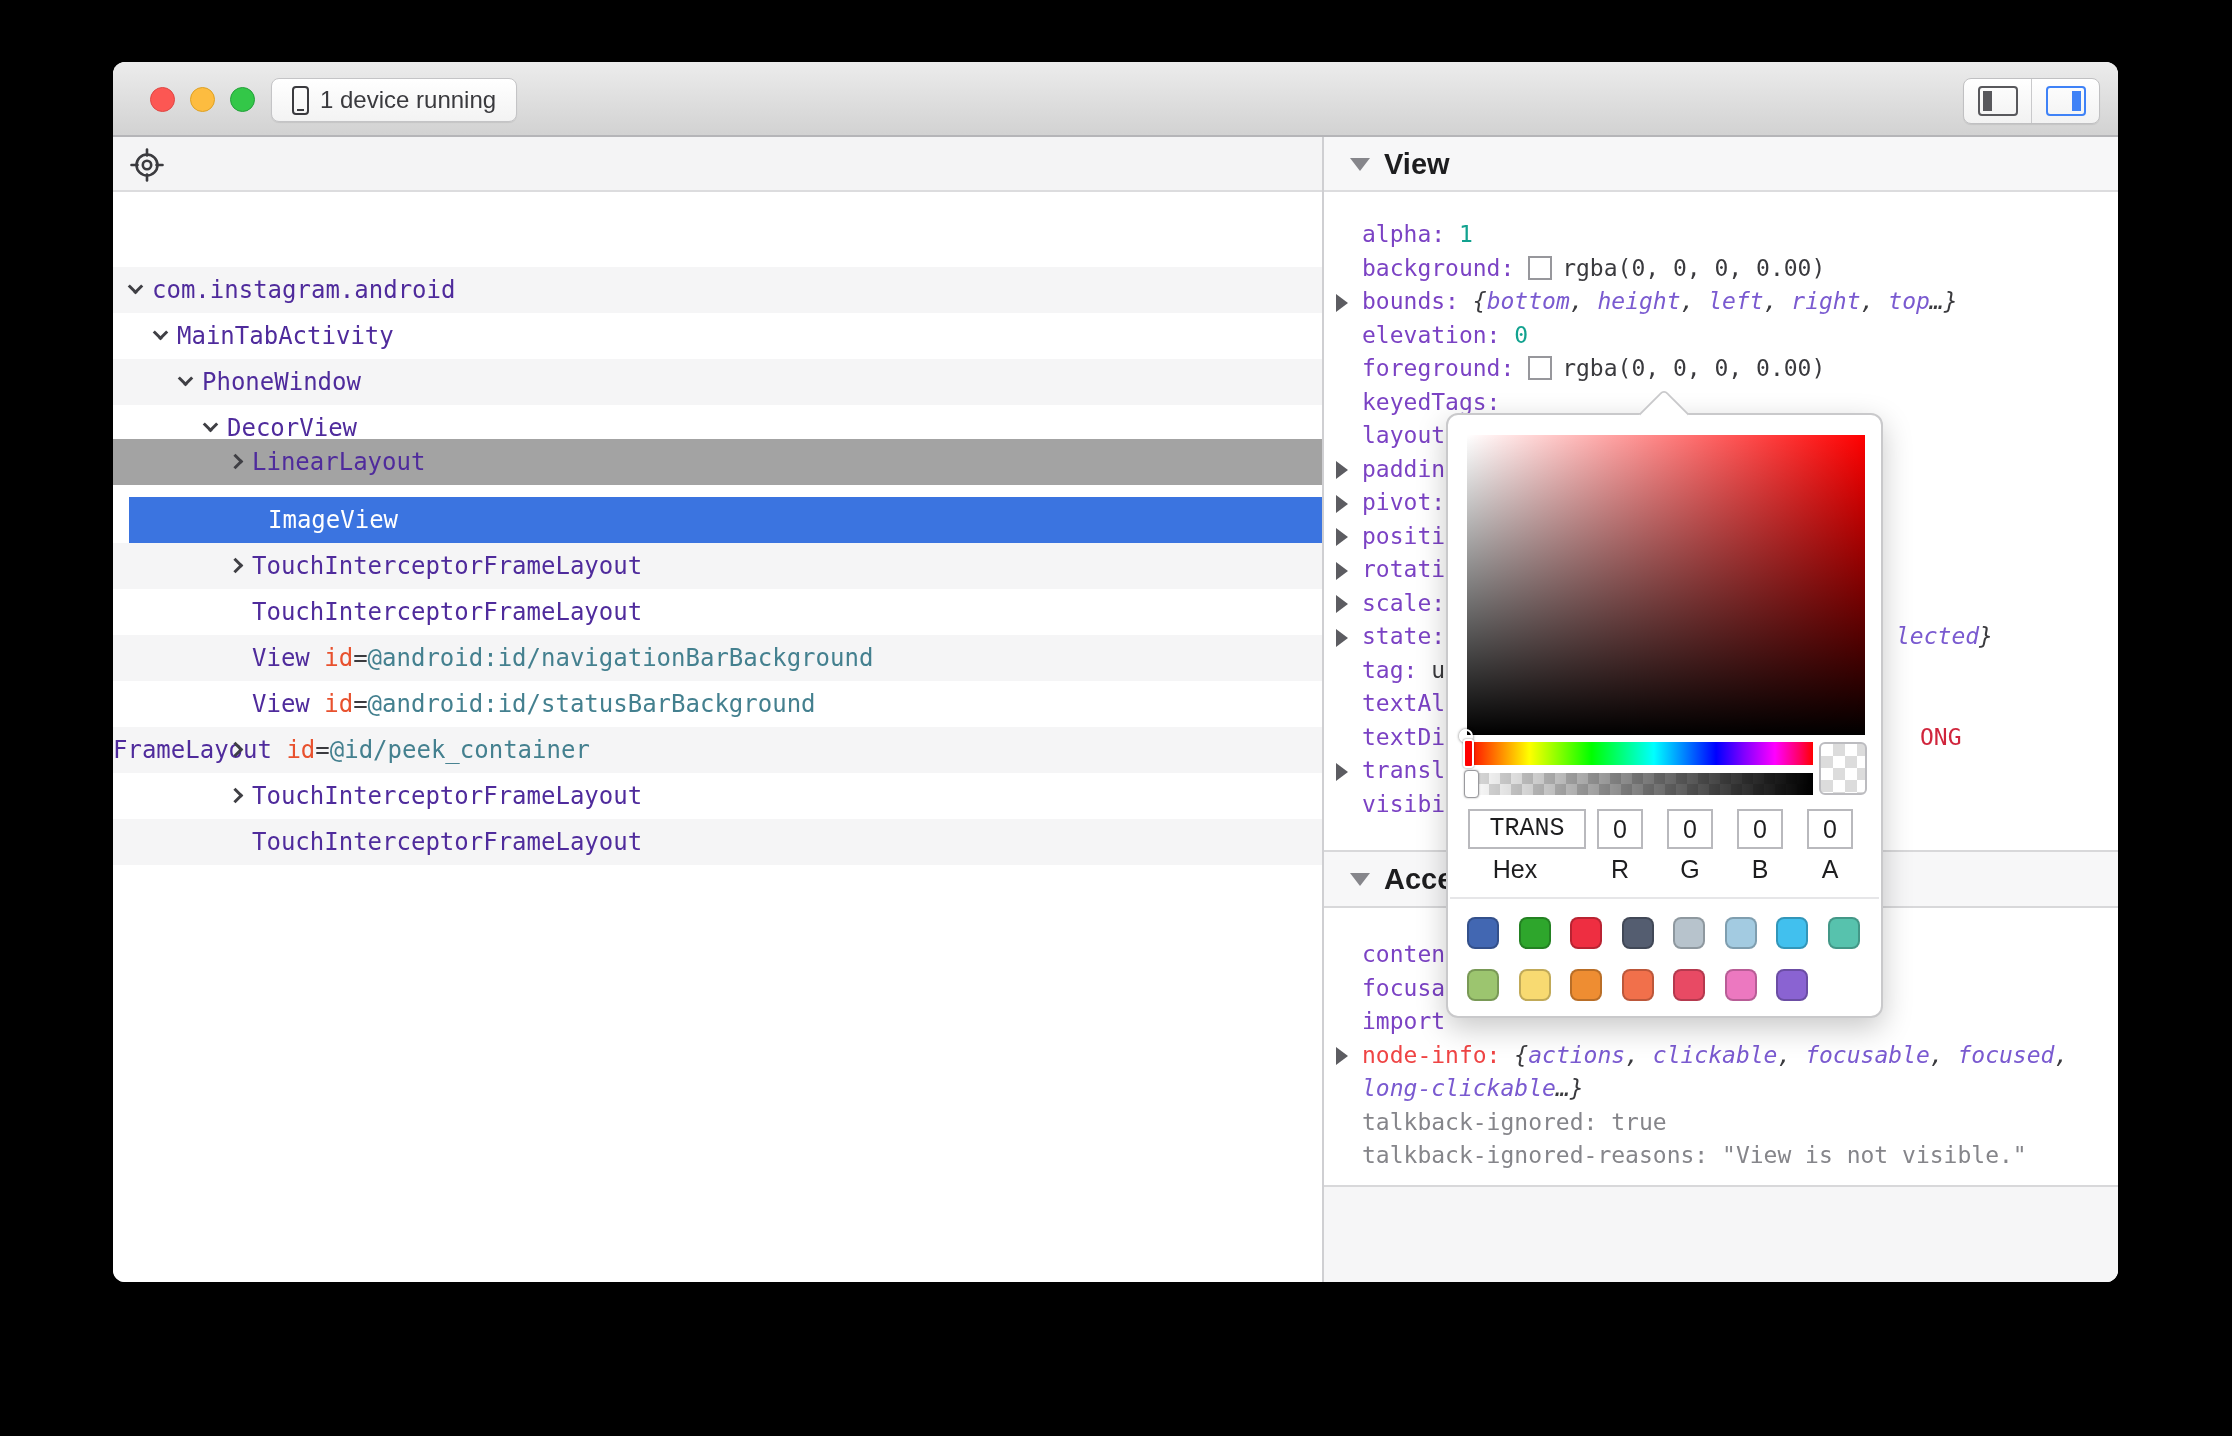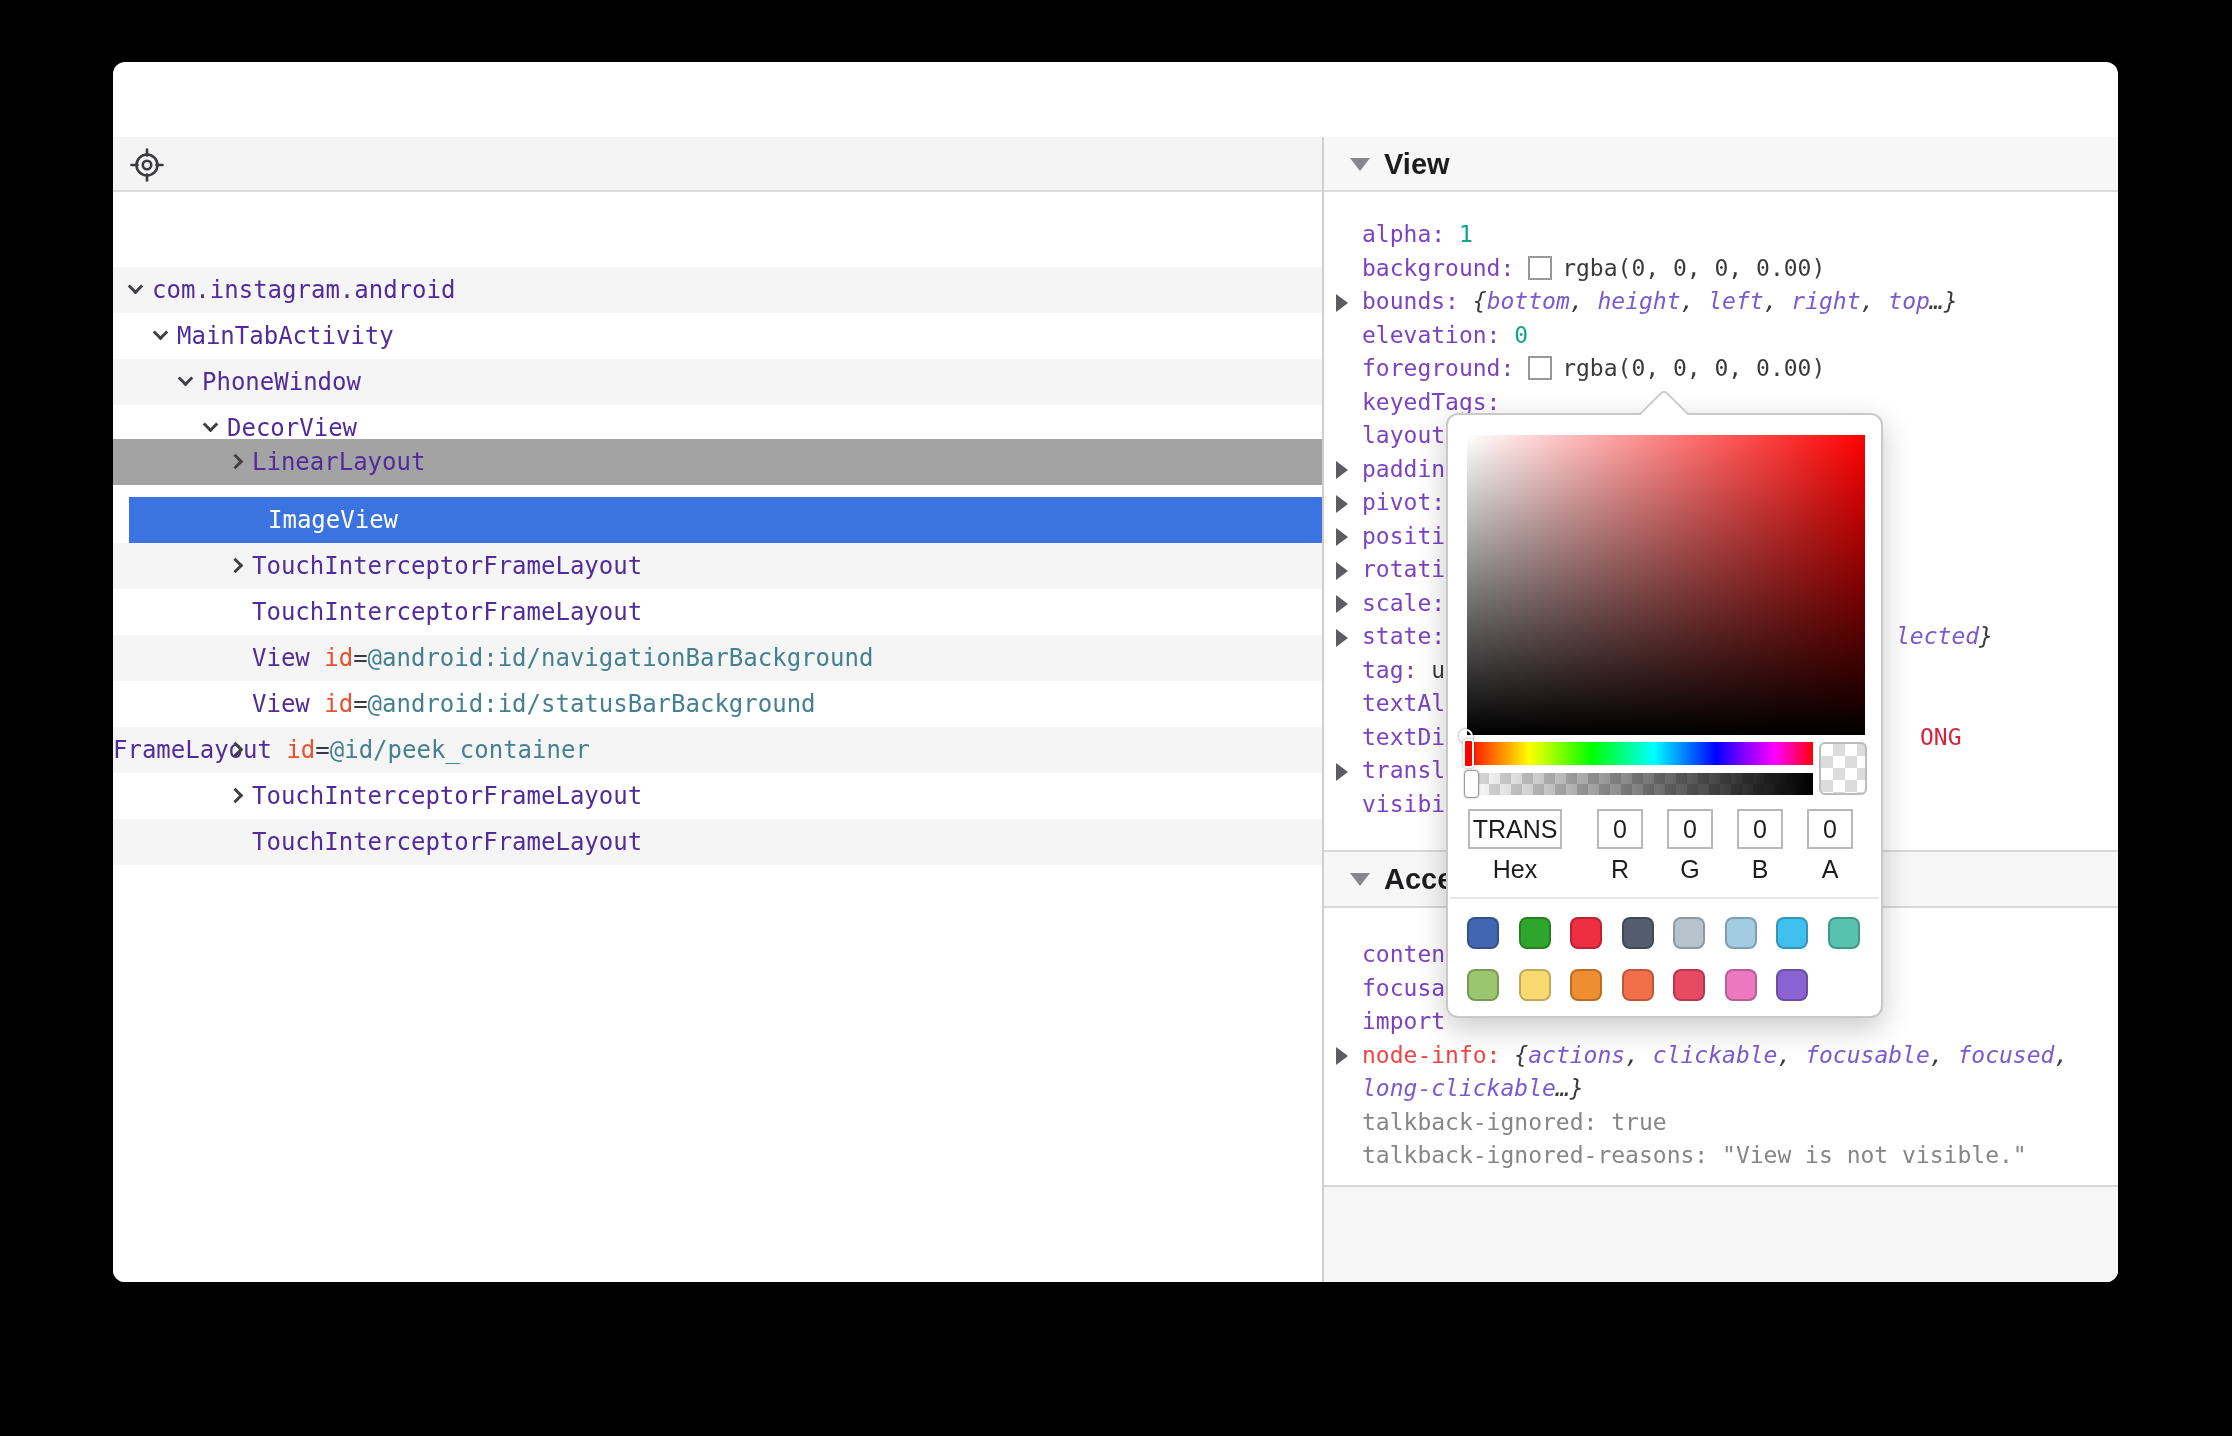--- a/index.html
+++ b/index.html
@@ -73,34 +73,55 @@
   .pop-el{position:absolute;z-index:1;}
   #sv-square{left:19px;top:20px;width:398px;height:300px;background:linear-gradient(to bottom,rgba(0,0,0,0),#000),linear-gradient(to right,#fff,#f00);}
   #sv-ring{left:-8px;bottom:-8px;width:14px;height:14px;border:2.5px solid #fff;border-radius:50%;box-shadow:0 0 3px rgba(0,0,0,.6);position:absolute;}
   #hue-slider{left:19px;top:327px;width:346px;height:23px;background:linear-gradient(to right,#f00,#ff8000 9%,#ff0 18%,#80ff00 27%,#0f0 36%,#00ff80 45%,#0ff 54%,#0080ff 63%,#00f 72%,#8000ff 80%,#f0f 89%,#ff0066 96%,#f00);}
   #hue-handle{position:absolute;left:-4px;top:-3px;width:11px;height:29px;background:#f00;border:2.5px solid #fff;border-radius:3px;box-shadow:0 0 2px rgba(0,0,0,.5);}
   .checker{background-image:conic-gradient(#dcdcdc 25%,#fff 0 50%,#dcdcdc 0 75%,#fff 0);background-size:22px 22px;}
   #alpha-slider{left:19px;top:358px;width:346px;height:22px;background-image:linear-gradient(to right,rgba(255,255,255,0),#000),conic-gradient(#dcdcdc 25%,#fff 0 50%,#dcdcdc 0 75%,#fff 0);background-size:auto,22px 22px;}
   #alpha-handle{position:absolute;left:-3px;top:-3px;width:15px;height:28px;background:#fff;border:1.5px solid #9a9a9e;border-radius:4px;box-shadow:0 0 2px rgba(0,0,0,.35);}
   #color-preview{left:371px;top:327px;width:48px;height:53px;border:2px solid #bcbcc0;border-radius:6px;background-size:24px 24px;}
   .field{position:absolute;top:394px;height:40px;border:2px solid #b9b9bd;background:#fff;text-align:center;line-height:36px;font-size:25px;color:#1d1d1f;font-family:"Liberation Sans",sans-serif;}
-  #f-hex{left:20px;width:94px;}
+  #f-hex{left:20px;width:118px;font-family:Liberation Mono, monospace;}
   #f-r{left:149px;width:46px;}
   #f-g{left:219px;width:46px;}
   #f-b{left:289px;width:46px;}
   #f-a{left:359px;width:46px;}
   .f-label{position:absolute;top:440px;font-size:25px;color:#1d1d1f;text-align:center;font-family:"Liberation Sans",sans-serif;}
   #popover .sep{position:absolute;left:2px;right:2px;top:482px;height:2px;background:#e6e6e8;}
   .chip{position:absolute;width:32px;height:32px;border-radius:8px;border:2px solid rgba(0,0,0,.22);}
 </style>
 </head>
 <body>
 
 <div id="window">
 
+  <div id="titlebar">
+    <div class="light red"></div>
+    <div class="light yellow"></div>
+    <div class="light green"></div>
+    <div id="device-btn" class="sans">
+      <span class="phone-icon"></span>
+      <span>1 device running</span>
+    </div>
+    <div id="seg-control">
+      <div class="seg">
+        <span class="panel-icon left">
+            <span class="bar"></span>
+          </span>
+      </div>
+      <div class="seg">
+        <span class="panel-icon right">
+            <span class="bar"></span>
+          </span>
+      </div>
+    </div>
+  </div>
 
   <div id="left-pane">
     <div id="tree-toolbar">
       <svg id="crosshair-btn" viewBox="0 0 36 36">
         <g stroke="#3b3b3f" stroke-width="2.6" fill="none" stroke-linecap="round">
           <circle cx="18" cy="18" r="10.5"></circle>
           <circle cx="18" cy="18" r="4.2"></circle>
           <line x1="18" y1="2.5" x2="18" y2="8.5"></line>
           <line x1="18" y1="27.5" x2="18" y2="33.5"></line>
           <line x1="2.5" y1="18" x2="8.5" y2="18"></line>

